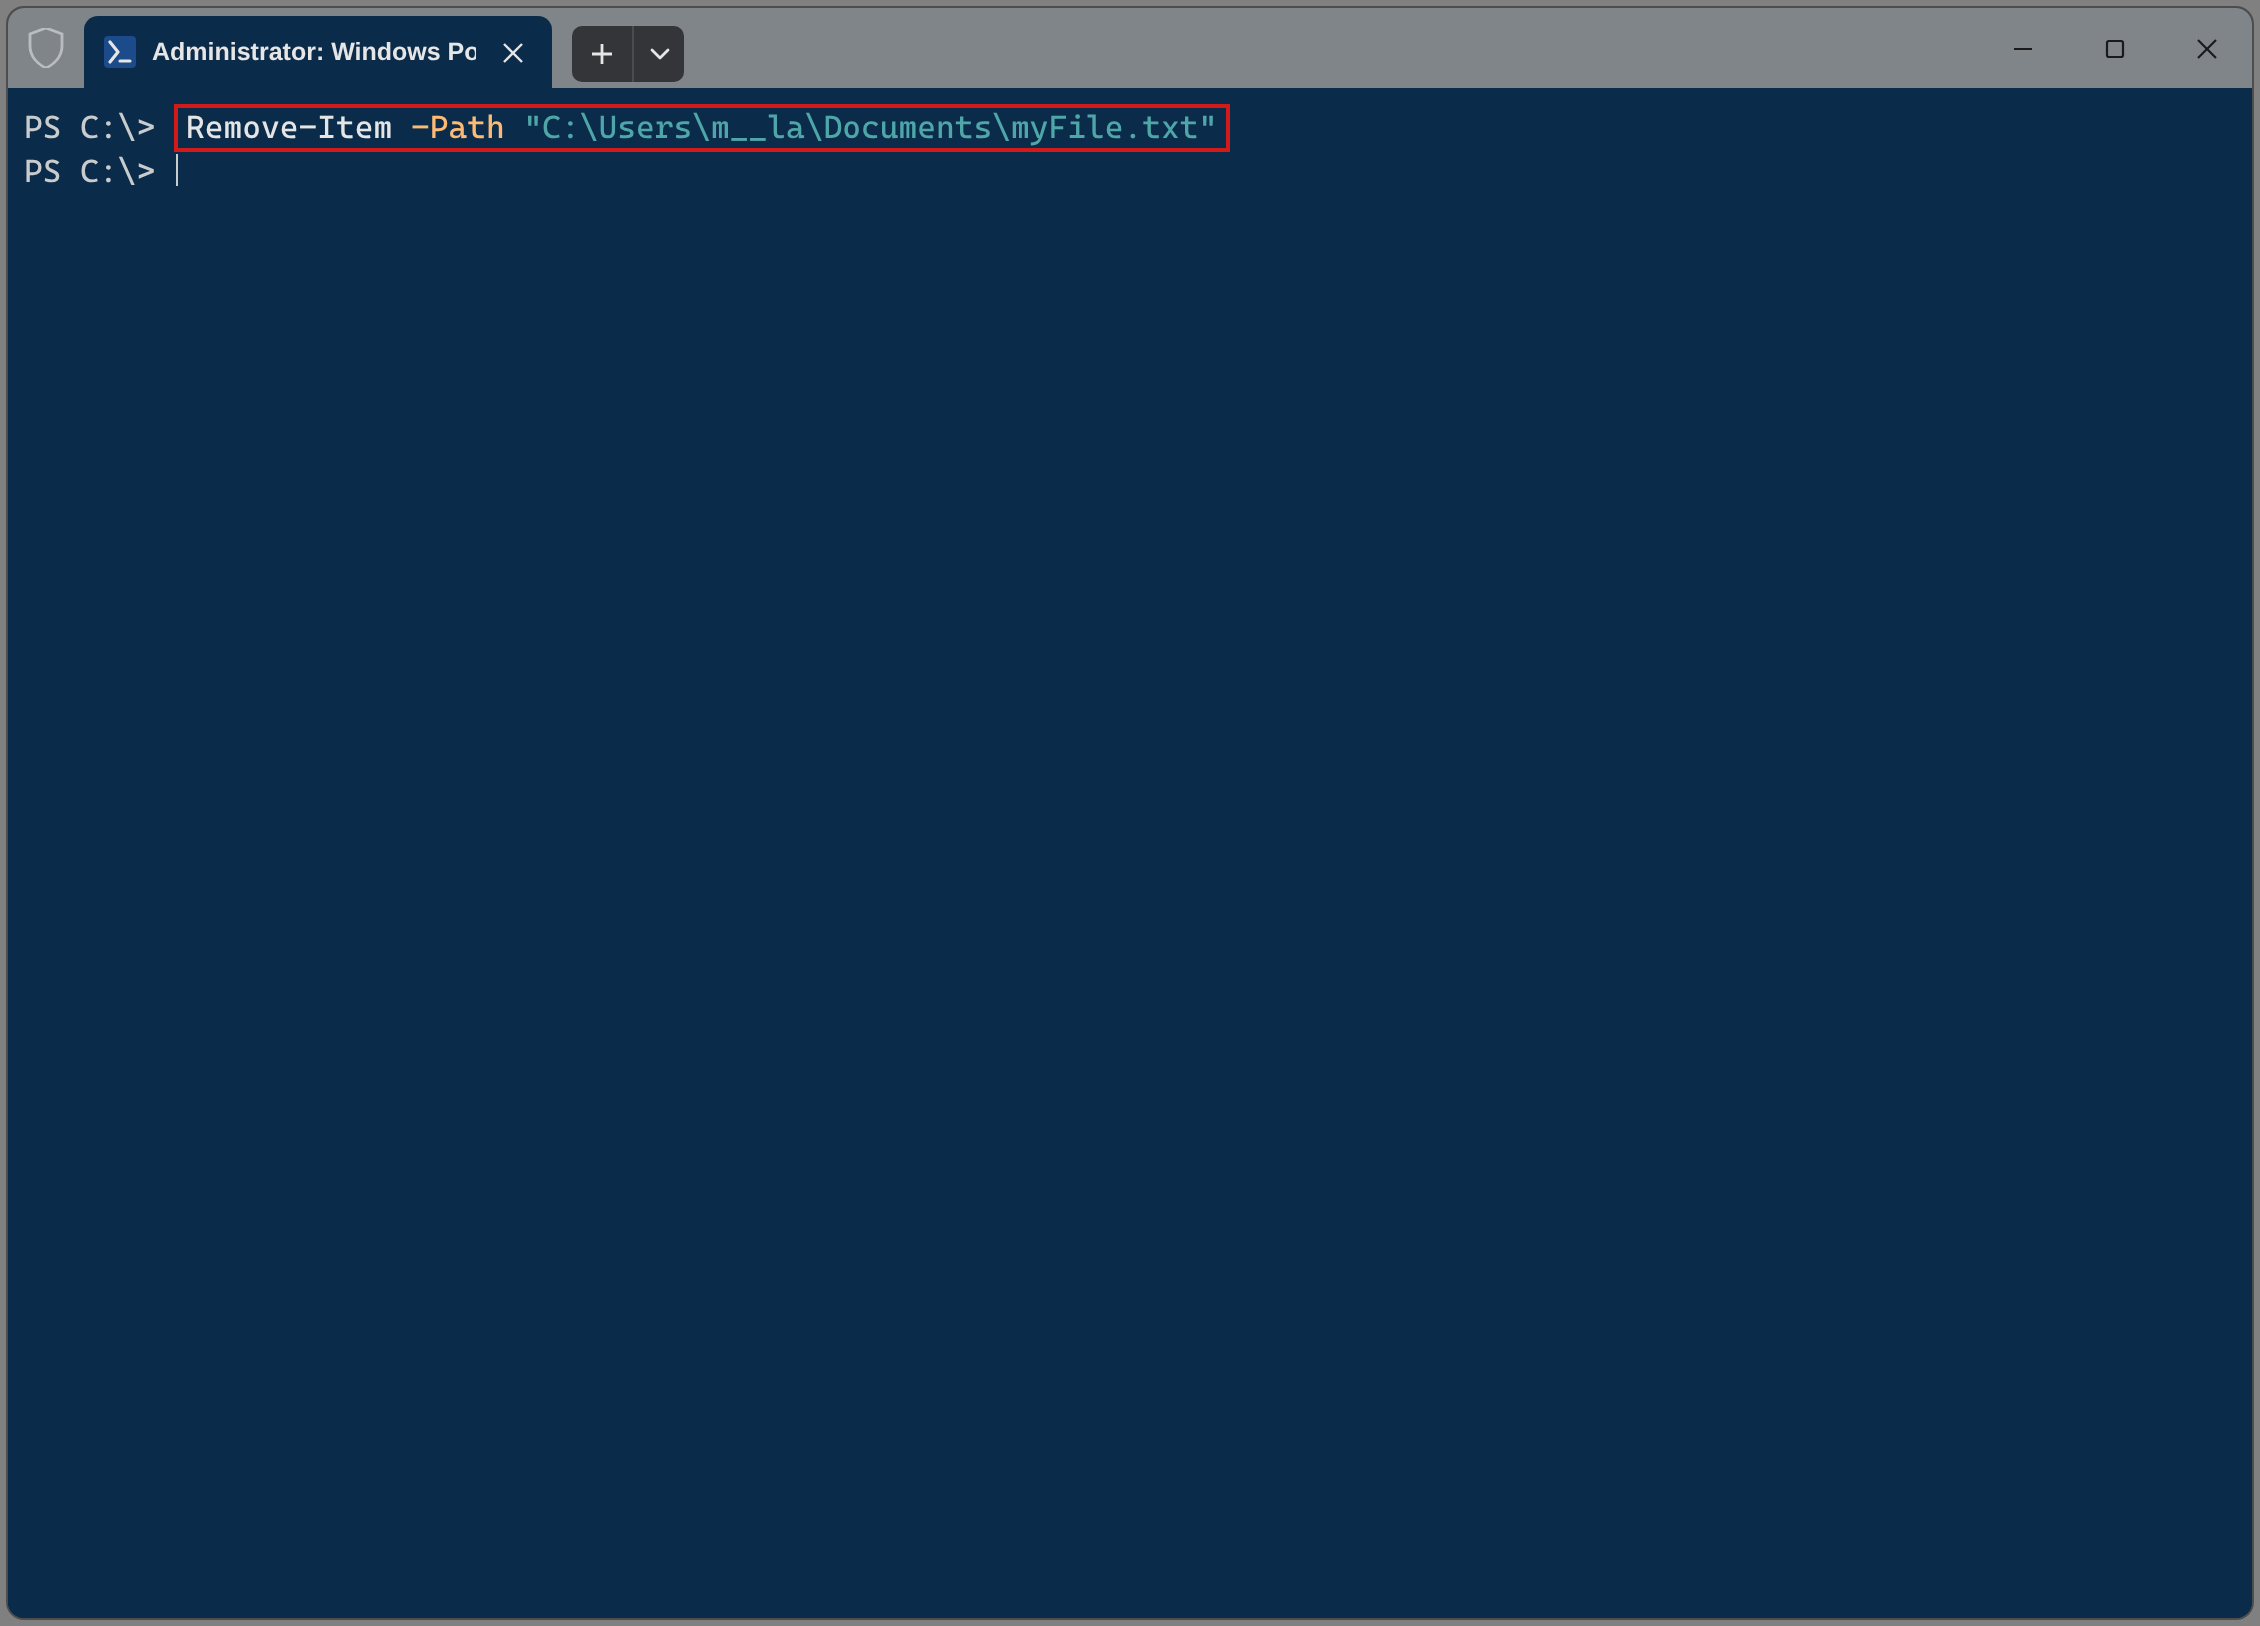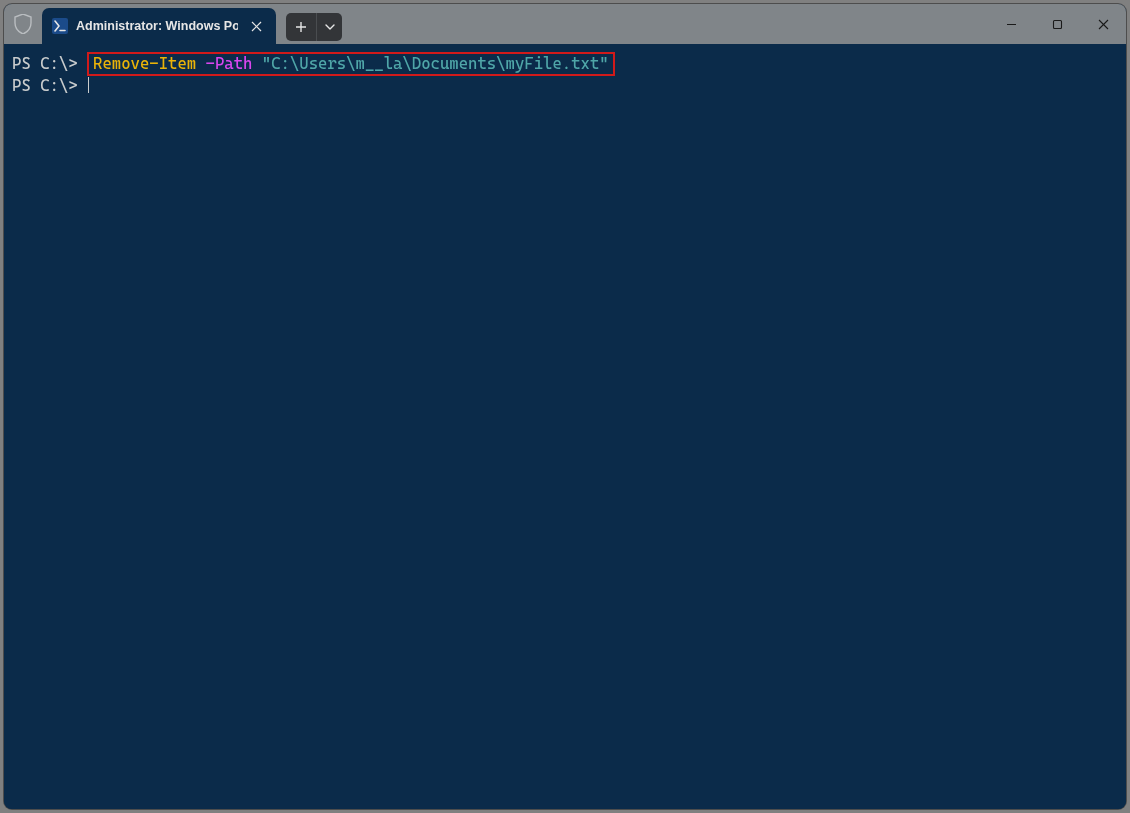--- a/index.html
+++ b/index.html
@@ -110,22 +110,22 @@
     font-size: 16px;
     line-height: 20px;
     color: #c9cccd;
   }
   .line { white-space: pre; }
   .highlight-box {
     border: 2px solid #d11a1a;
     padding: 0 4px;
     display: inline-block;
   }
-  .tok-cmd { color: #eab308; }
-  .tok-param { color: #d946ef; }
+  .tok-cmd { color: #e5e5e5; }
+  .tok-param { color: #fdba74; }
   .tok-str { color: #4fa6a8; }
   .cursor {
     display: inline-block;
     width: 1px; height: 16px;
     background: #c9cccd;
     vertical-align: -2px;
     margin-left: 1px;
   }
 </style>
 </head>

